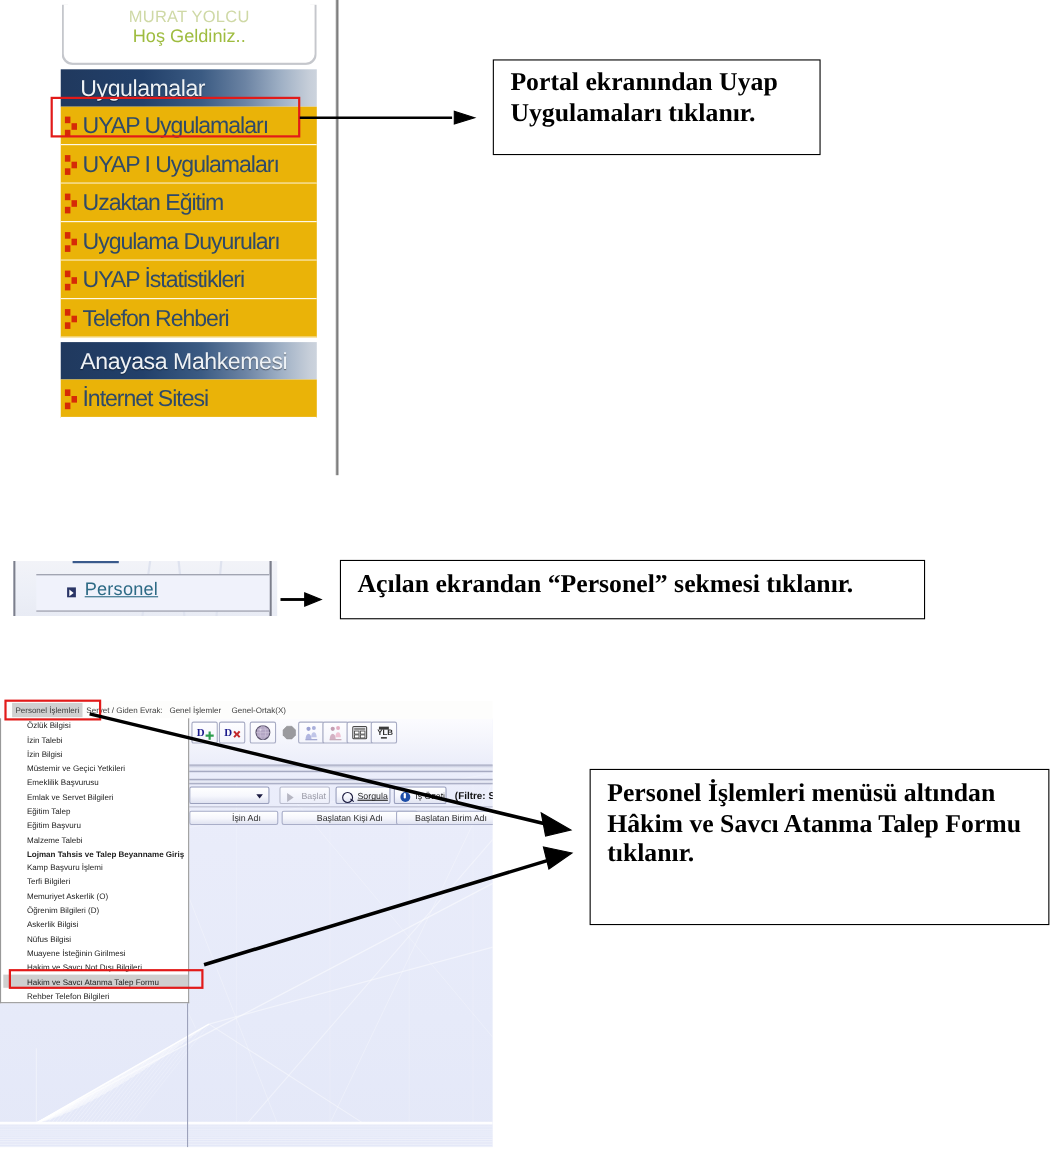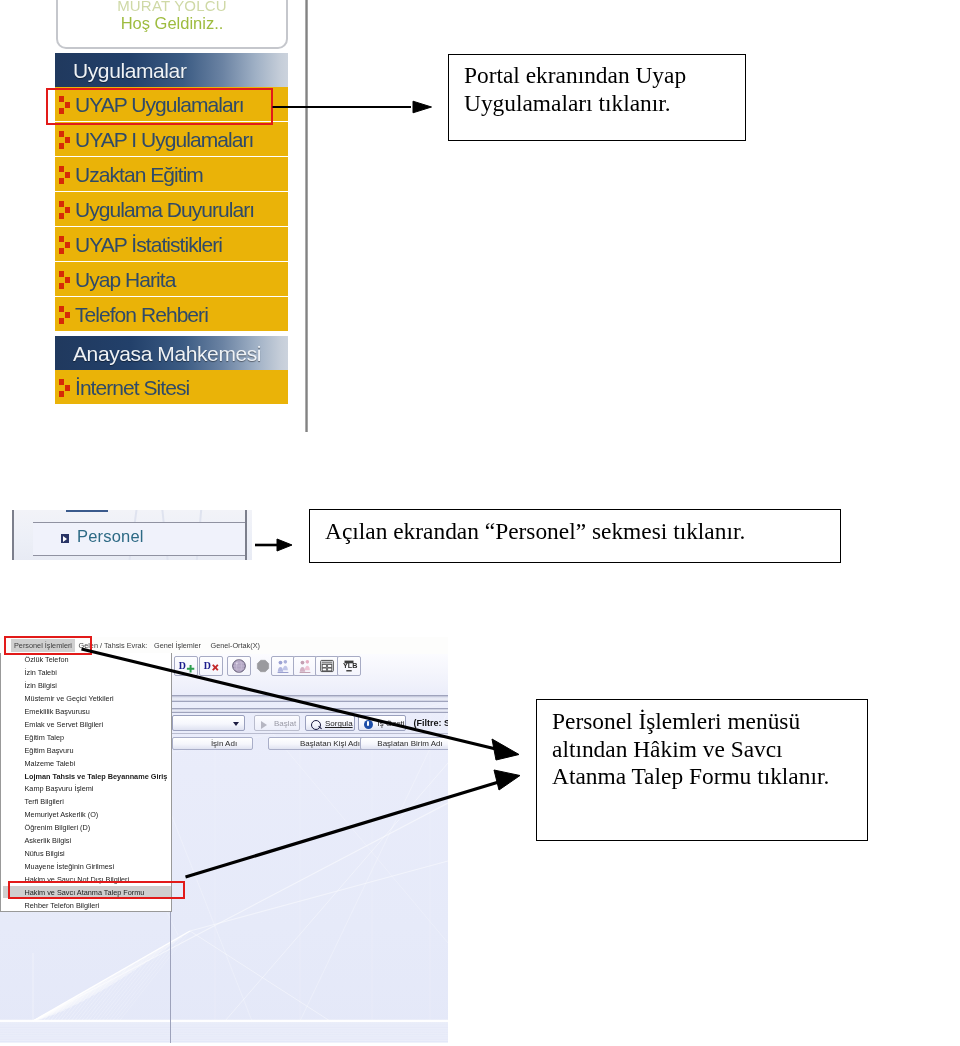--- a/index.html
+++ b/index.html
@@ -1,20 +1,20 @@
 <!DOCTYPE html>
 <html><head>
 <meta charset="utf-8">
 <style>
   html,body{margin:0;padding:0;}
   body{width:960px;height:1046px;background:#fff;font-family:"Liberation Serif",serif;overflow:hidden;position:relative;}
 
   
   #portal-shot{position:absolute;left:55px;top:0;width:234px;height:433px;overflow:hidden;background:#fff;}
-  #portal-inner{position:absolute;left:0;top:2px;width:234px;}
+  #portal-inner{position:absolute;left:0;top:12px;width:234px;}
   .welcome-box{position:absolute;left:1px;top:-8px;width:232px;height:55px;border:2px solid #c5c7cc;border-top:none;border-radius:0 0 10px 10px;background:#fff;
       text-align:center;box-sizing:border-box;}
   .welcome-name{font-family:"Liberation Sans",sans-serif;font-size:15px;color:#cfd9a6;letter-spacing:.2px;line-height:13px;padding-top:5px;}
   .welcome-sub{font-family:"Liberation Sans",sans-serif;font-size:16.5px;color:#9ebc3f;letter-spacing:0;line-height:19px;margin-top:2px;}
   .sec-header{position:relative;height:34px;margin-top:51px;
       background:linear-gradient(to right,#20395e 0%,#22406a 32%,#3b5b83 55%,#6b83a3 72%,#9fb0c5 86%,#c6ced9 97%,#ccd3dd 100%);
       color:#eef2f6;font-family:"Liberation Sans",sans-serif;font-size:21px;letter-spacing:-0.4px;line-height:35px;padding-left:18px;box-sizing:border-box;
       text-shadow:0 1px 1px rgba(0,0,0,.45);width:233px;}
   .menu-item{height:35px;line-height:35px;position:relative;background:#eab308;
       font-family:"Liberation Sans",sans-serif;font-size:21px;letter-spacing:-0.95px;color:#2f4a69;padding-left:20px;box-sizing:border-box;
@@ -25,37 +25,37 @@
   .bullet i.b1{left:0;top:0;}
   .bullet i.b2{left:6px;top:6px;}
   .bullet i.b3{left:0;top:12px;}
   #redbox-uyap{position:absolute;left:46px;top:88px;width:227px;height:37px;border:2.5px solid #e21a19;box-sizing:border-box;}
   #vrule{position:absolute;left:304.6px;top:0;width:3px;height:432px;
       background:linear-gradient(to right,#c8c8c8 0%,#8b8b8b 35%,#7d7d7d 60%,#c0c0c0 100%);}
 
   
   .callout{position:absolute;border:1.6px solid #000;box-sizing:border-box;background:#fff;
       font-family:"Liberation Serif",serif;color:#000;}
-  .callout p{margin:0;}
+  .callout p{margin:0;font-weight:bold;}
   #callout1{left:448px;top:54px;width:298px;height:87px;font-size:23.4px;line-height:28px;padding:6px 0 0 15px;}
   #callout2{left:309px;top:509px;width:532px;height:54px;font-size:23.4px;line-height:28px;padding:7px 0 0 15px;}
-  #callout3{left:536px;top:699px;width:332px;height:142px;font-size:23.4px;line-height:27.5px;padding:8px 6px 0 15px;}
+  #callout3{left:536px;top:699px;width:418px;height:142px;font-size:23.4px;line-height:27.5px;padding:8px 6px 0 15px;}
 
   
   #personel-shot{position:absolute;left:12px;top:510px;width:240px;height:50px;overflow:hidden;
       background:linear-gradient(to bottom,#f2f3f8 0%,#eceff7 60%,#e8ebf4 100%);}
   #personel-shot .vline{position:absolute;top:0;width:1.5px;height:50px;background:#7c7f8c;}
   #personel-shot .underline-top{position:absolute;left:54px;top:0;width:42px;height:2px;background:#3a5a8c;}
   #personel-shot .tabbox{position:absolute;left:21px;top:12px;width:212px;height:32px;
       border-top:1.3px solid #9092a1;border-bottom:1.3px solid #9092a1;background:#f0f2fb;}
   #personel-shot .tab-ico{position:absolute;left:28px;top:11px;width:8px;height:9px;background:#2a3566;}
   #personel-shot .tab-ico:after{content:"";position:absolute;left:2px;top:1.5px;width:0;height:0;
       border-left:4px solid #fff;border-top:3px solid transparent;border-bottom:3px solid transparent;}
   #personel-shot .tab-label{position:absolute;left:44px;top:4px;font-family:"Liberation Sans",sans-serif;
-      font-size:16.5px;color:#2d6a85;letter-spacing:.2px;}
+      font-size:16.5px;color:#2d6a85;text-decoration:underline;letter-spacing:.2px;}
   #personel-shot .diag{position:absolute;background:#dfe3ef;}
 
   
   #app-shot{position:absolute;left:0;top:637px;width:448px;height:406px;overflow:hidden;background:#fff;}
   #app-menubar{position:absolute;left:0;top:0;width:448px;height:17px;background:#fdfdfc;}
   #app-menubar .mi{position:absolute;top:3.5px;font-family:"Liberation Sans",sans-serif;font-size:7.3px;color:#3c3c3c;white-space:nowrap;}
   #app-menubar .mi.active{background:#d0d0d0;padding:2px 3px;top:1.5px;left:11px !important;}
   #app-body{position:absolute;left:0;top:16px;width:448px;height:390px;
       background:linear-gradient(to bottom,#eceefb 0%,#e9ecfa 30%,#e6eaf9 70%,#e4e8f8 100%);}
   #toolbar-row{position:absolute;left:146px;top:15px;width:302px;height:41px;
@@ -131,25 +131,20 @@
         <div class="menu-item"><span class="bullet">
             <i class="b1"></i>
             <i class="b2"></i>
             <i class="b3"></i>
           </span><span>Uygulama Duyuruları</span></div>
         <div class="menu-item"><span class="bullet">
             <i class="b1"></i>
             <i class="b2"></i>
             <i class="b3"></i>
           </span><span>UYAP İstatistikleri</span></div>
-        <div class="menu-item"><span class="bullet">
-            <i class="b1"></i>
-            <i class="b2"></i>
-            <i class="b3"></i>
-          </span><span>Uyap Harita</span></div>
         <div class="menu-item"><span class="bullet">
             <i class="b1"></i>
             <i class="b2"></i>
             <i class="b3"></i>
           </span><span>Telefon Rehberi</span></div>
         <div class="sec-header" style="margin-top: 4px;">Anayasa Mahkemesi</div>
         <div class="menu-item"><span class="bullet">
             <i class="b1"></i>
             <i class="b2"></i>
             <i class="b3"></i>
@@ -350,35 +345,35 @@
       <span class="lbl u">Sorgula</span>
     </div>
     <div class="qbtn" id="qb-ozet">
       <span class="info-ico"></span>
       <span class="lbl">İş Özeti</span>
     </div>
     <div id="filtre-text">(Filtre: S</div>
   </div>
   <div id="colhdrs">
       <div class="colhdr" style="left: 172px; width: 81px; padding-left: 23px;">İşin Adı</div>
-      <div class="colhdr" style="left: 268px; width: 124px;">Başlatan Kişi Adı</div>
+      <div class="colhdr" style="left: 256px; width: 124px;">Başlatan Kişi Adı</div>
       <div class="colhdr" style="left: 360px; width: 100px;">Başlatan Birim Adı</div>
     </div>
   <div class="sepband" style="left:170px;top:58px;width:278px;height:7px"></div>
   <div class="sepband" style="left:170px;top:70.5px;width:278px;height:5.5px"></div>
   <div class="hline" style="left:170px;top:96px;width:278px"></div>
   <div class="vlinex" style="left:170px;top:17px;height:389px"></div>
   <div id="app-menubar">
       <div class="mi active" style="left: 14.5px;">Personel İşlemleri</div>
-      <div class="mi" style="left: 78.5px;">Gelen / Tahsis Evrak:</div>
+      <div class="mi" style="left: 78.5px;">Servet / Giden Evrak:</div>
       <div class="mi" style="left: 154px;">Genel İşlemler</div>
       <div class="mi" style="left: 210.5px;">Genel-Ortak(X)</div>
     </div>
   <div id="dropdown">
-      <div class="dd" style="top: 2.4px;">Özlük Telefon</div>
+      <div class="dd" style="top: 2.4px;">Özlük Bilgisi</div>
       <div class="dd" style="top: 15.3px;">İzin Talebi</div>
       <div class="dd" style="top: 28.2px;">İzin Bilgisi</div>
       <div class="dd" style="top: 41.1px;">Müstemir ve Geçici Yetkileri</div>
       <div class="dd" style="top: 54px;">Emeklilik Başvurusu</div>
       <div class="dd" style="top: 66.9px;">Emlak ve Servet Bilgileri</div>
       <div class="dd" style="top: 79.8px;">Eğitim Talep</div>
       <div class="dd" style="top: 92.7px;">Eğitim Başvuru</div>
       <div class="dd" style="top: 105.6px;">Malzeme Talebi</div>
       <div class="dd" style="top: 118.5px; font-weight: bold;">Lojman Tahsis ve Talep Beyanname Giriş</div>
       <div class="dd" style="top: 131.4px;">Kamp Başvuru İşlemi</div>

